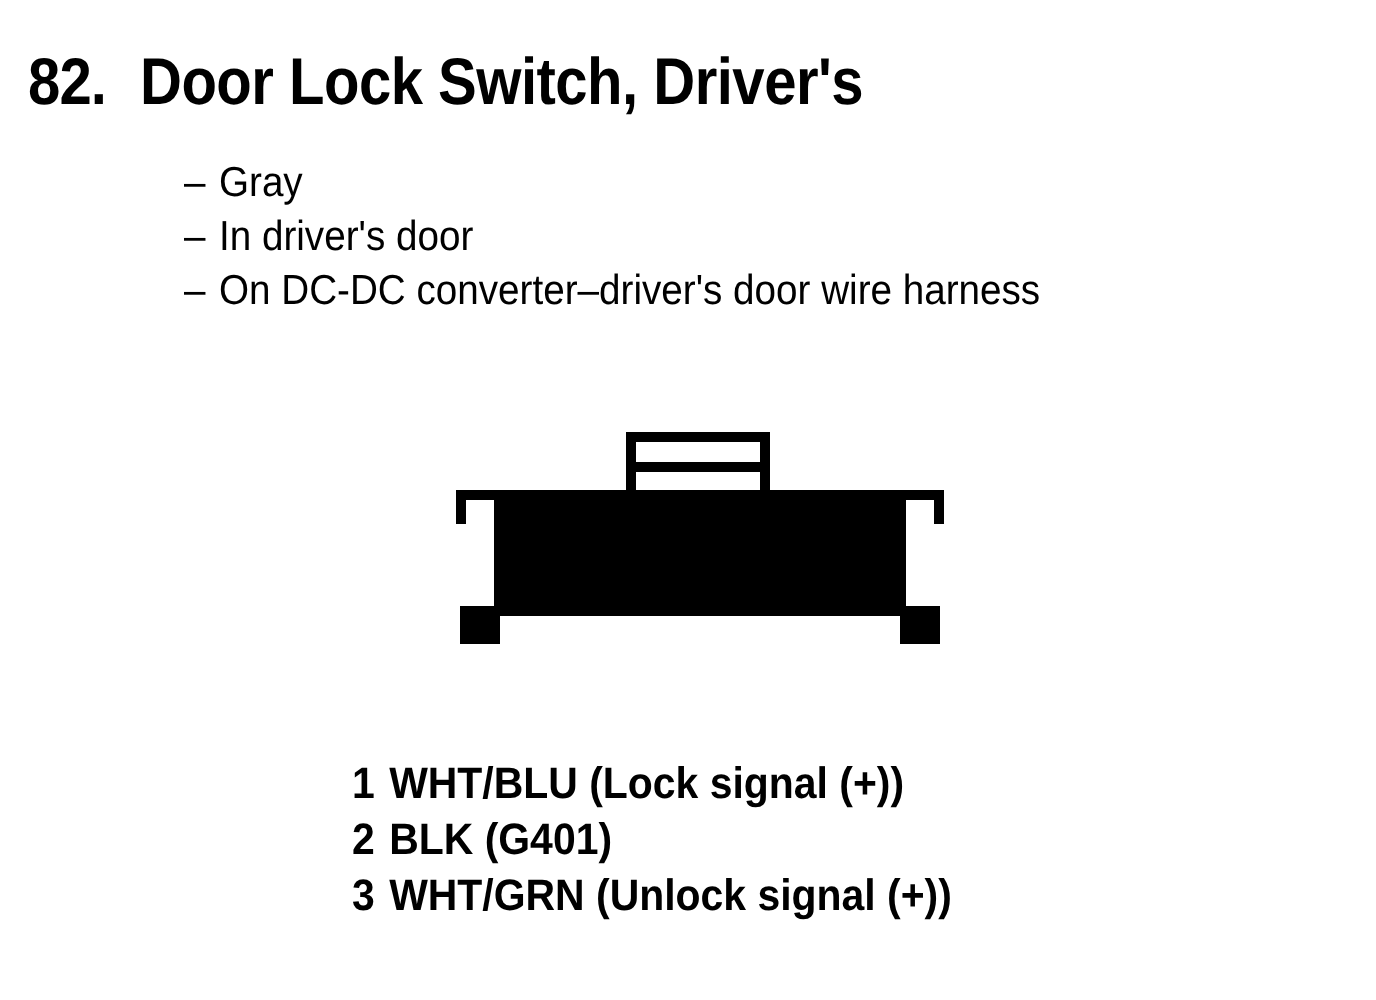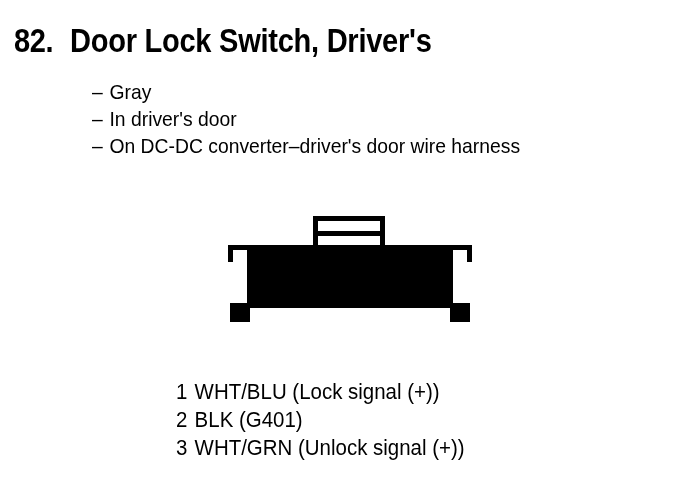--- a/index.html
+++ b/index.html
@@ -78,20 +78,21 @@
     font-weight: bold;
     fill: #000000;
     text-anchor: middle;
   }
 
   
   #legend {
     position: absolute;
     left: 176px;
     top: 378px;
+    font-weight: bold;
   }
   #legend .legend-row {
     font-size: 22px;
     line-height: 28px;
     white-space: nowrap;
     transform: scaleX(0.93);
     transform-origin: left center;
   }
   #legend .legend-row .pin {
     display: inline-block;

